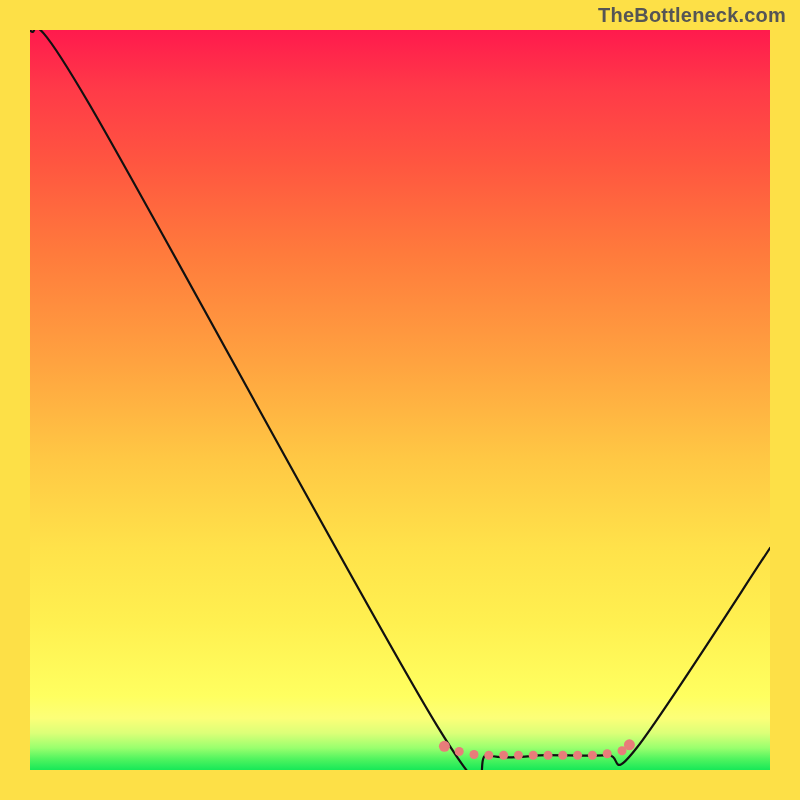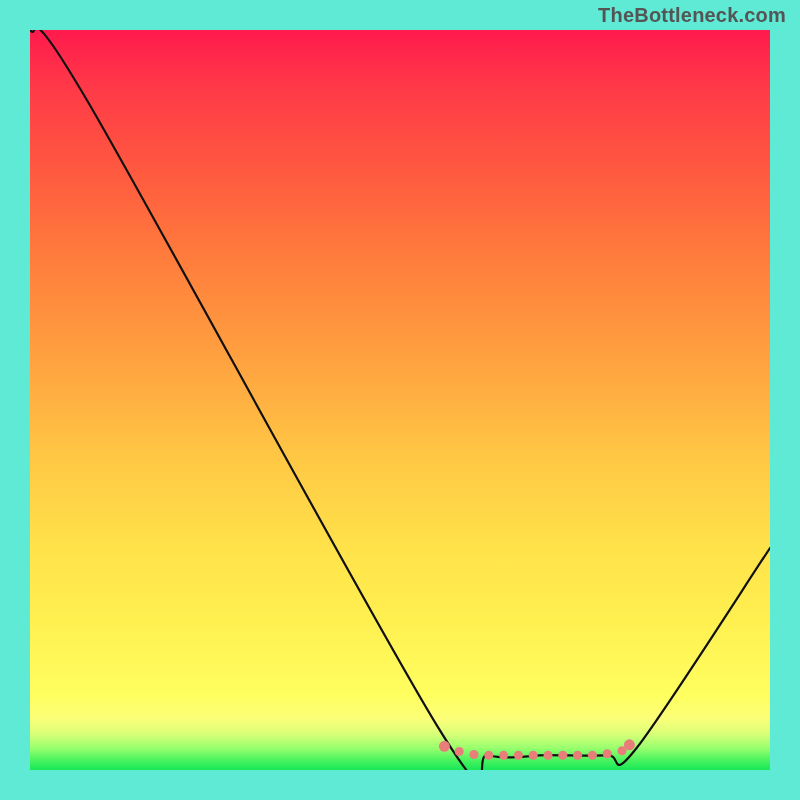--- a/index.html
+++ b/index.html
@@ -8,21 +8,21 @@
     width: 800px;
     height: 800px;
     overflow: hidden;
     background: #000;
     font-family: Arial, Helvetica, sans-serif;
   }
   .frame {
     position: relative;
     width: 800px;
     height: 800px;
-    background: #5eead4;
+    background: #fde047;
   }
   .watermark {
     position: absolute;
     top: 4px;
     right: 14px;
     color: #555;
     font-size: 20px;
     font-weight: 600;
     letter-spacing: 0.2px;
     z-index: 10;

